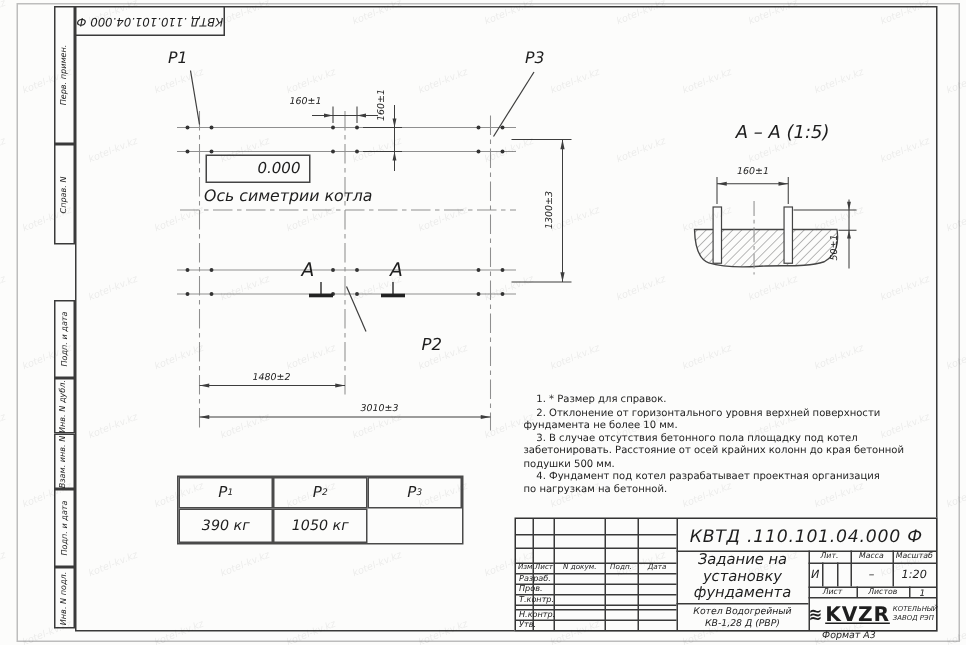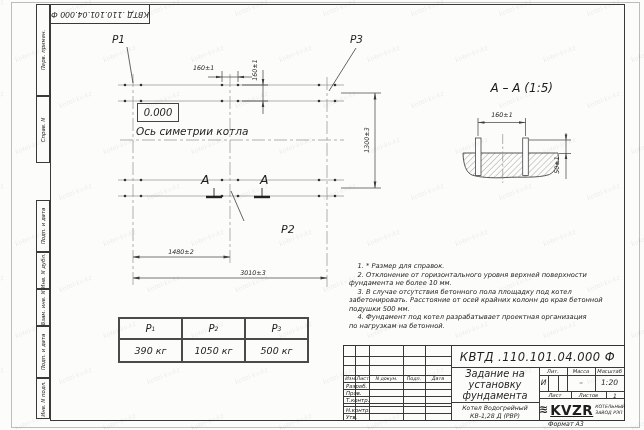--- a/index.html
+++ b/index.html
@@ -22,21 +22,21 @@
   
   .loads{position:absolute;left:118px;top:317px;display:grid;grid-template-columns:63px 63px 63px;
          grid-template-rows:21px 23px;border:0.9px solid #4a4a4a;background:#fcfcfb;}
   .loads .cell{border:0.5px solid #4a4a4a;display:flex;align-items:center;justify-content:center;
          font-style:italic;}
   .loads .hd{font-size:10px;}
   .loads .hd sub{font-size:6px;}
   .loads .val{font-size:9.5px;}
   
   .notes{position:absolute;left:349px;top:262px;width:268px;}
-  .note-line{font-size:6.7px;line-height:8.5px;font-style:italic;white-space:pre;color:#222;}
+  .note-line{font-size:6.7px;line-height:8.5px;white-space:pre;color:#222;}
   
   .tb{position:absolute;left:343px;top:345px;width:280px;height:74px;border:1px solid #333;
       box-sizing:content-box;background:#fcfcfb;}
   .tb .vl,.tb .hl{position:absolute;background:#3a3a3a;}
   .tb .vl{width:0.8px;}
   .tb .hl{height:0.8px;}
   .tb .lbl{position:absolute;font-style:italic;white-space:nowrap;color:#222;}
   .tb .ctr{text-align:center;}
   .designation{position:absolute;left:107px;top:0;width:173px;height:21px;display:flex;align-items:center;
       justify-content:center;font-size:11.5px;font-style:italic;letter-spacing:0.5px;}
@@ -187,21 +187,21 @@
       <line x1="502.7" y1="134" x2="502.7" y2="183" stroke="#8f8f8f" stroke-width="0.7" stroke-dasharray="10 2.5 2.5 2.5"></line>
       <rect x="475.4" y="138" width="5.6" height="37.5" fill="#fdfdfd" stroke="#444" stroke-width="0.8"></rect>
       <rect x="522.7" y="138" width="5.6" height="37.5" fill="#fdfdfd" stroke="#444" stroke-width="0.8"></rect>
     </g>
   </svg>
 
   <div class="t" style="left:112px;top:33px;font-size:10.5px;">P1</div>
   <div class="t" style="left:350px;top:33px;font-size:10.5px;">P3</div>
   <div class="t" style="left:238px;top:223px;font-size:11px;margin-left:43px;">P2</div>
 
-  <div class="elev-box" style="left:137px;top:103px;width:40px;height:17px;">
+  <div class="elev-box" style="left:137px;top:103px;width:40px;height:17px;padding-left:28px;">
     <span class="t" style="position:static;font-size:10px;">0.000</span>
   </div>
   <div class="t" style="left:136px;top:125px;font-size:10.5px;">Ось симетрии котла</div>
 
   <div class="t" style="left:201px;top:172px;font-size:12.5px;">A</div>
   <div class="t" style="left:260px;top:172px;font-size:12.5px;">A</div>
 
   <div class="t dim" style="left:193px;top:63.5px;">160±1</div>
   <div class="t dim rot" style="left:242.5px;top:65px;width:26px;height:10px;">160±1</div>
   <div class="t dim rot" style="left:350.5px;top:135px;width:34px;height:10px;">1300±3</div>
@@ -220,21 +220,20 @@
     <div class="cell hd">
         <span>P</span>
         <sub>2</sub>
       </div>
     <div class="cell hd">
         <span>P</span>
         <sub>3</sub>
       </div>
     <div class="cell val">390 кг</div>
     <div class="cell val">1050 кг</div>
-    <div class="cell val">500 кг</div>
   </div>
 
   <div class="notes">
     <div class="note-line">    1. * Размер для справок.</div>
     <div class="note-line">    2. Отклонение от горизонтального уровня верхней поверхности</div>
     <div class="note-line">фундамента не более 10 мм.</div>
     <div class="note-line">    3. В случае отсутствия бетонного пола площадку под котел</div>
     <div class="note-line">забетонировать. Расстояние от осей крайних колонн до края бетонной</div>
     <div class="note-line">подушки 500 мм.</div>
     <div class="note-line">    4. Фундамент под котел разрабатывает проектная организация</div>

